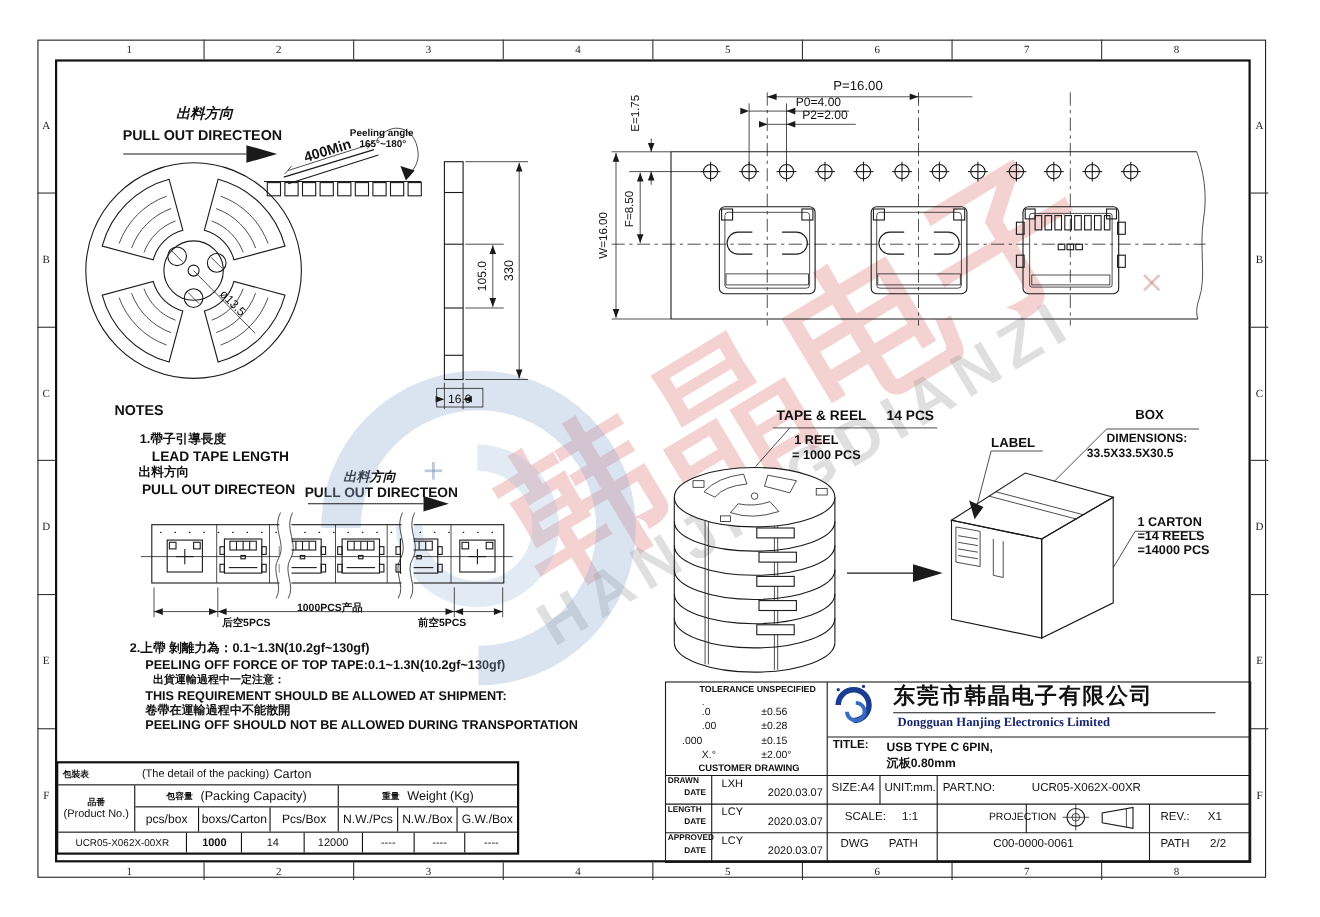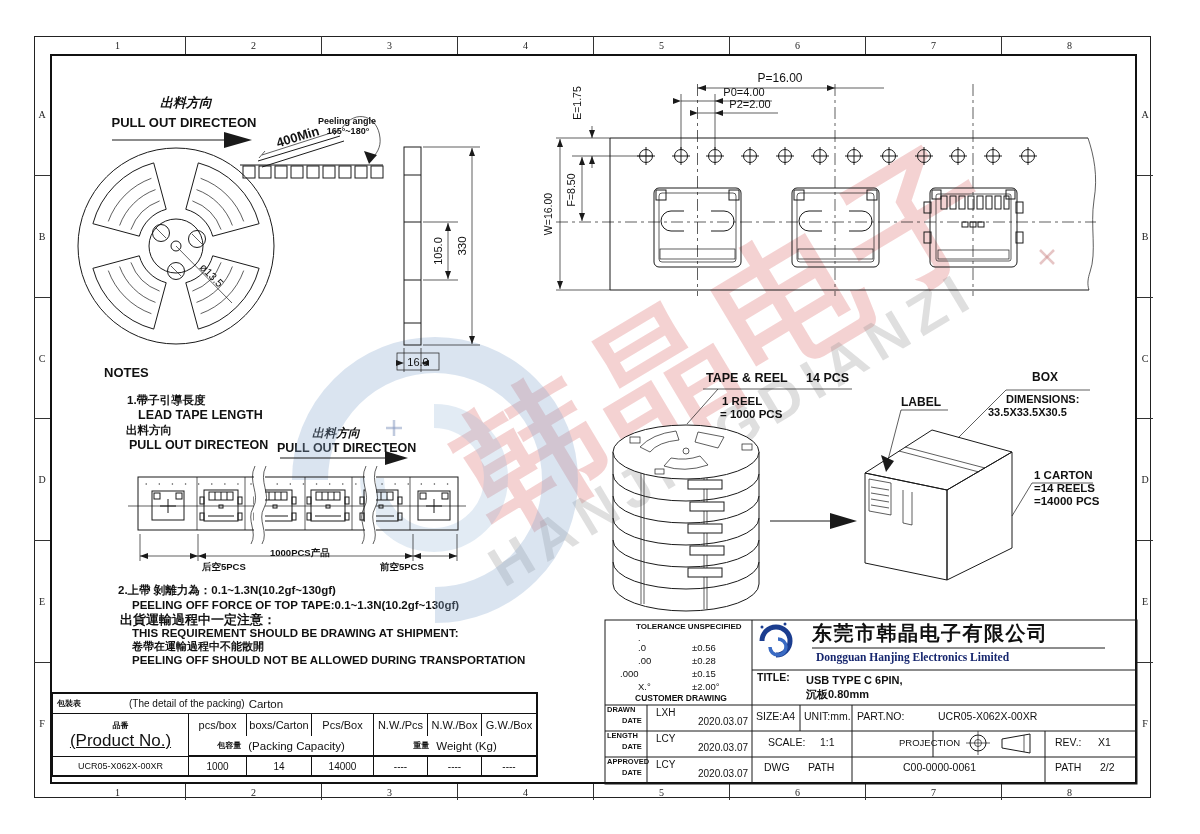--- a/index.html
+++ b/index.html
@@ -22,21 +22,21 @@
   .wm-en{position:absolute;left:412px;top:396px;width:640px;text-align:center;font-size:56px;font-weight:bold;
          letter-spacing:9px;color:rgba(150,150,150,0.30);transform:rotate(-31deg);white-space:nowrap;}
   svg.art{position:absolute;left:0;top:0;}
   .art path,.art line,.art rect,.art circle,.art ellipse{stroke:#1a1a1a;fill:none;stroke-width:1;}
   .art .fl{fill:#1a1a1a;stroke:none;}
   .art .wf{fill:#ffffff;}
   .art .thin{stroke-width:0.7;}
   .art .cl{stroke-dasharray:12 4 3 4;stroke-width:0.7;}
   .art text{fill:#111;stroke:none;font-family:"Liberation Sans",sans-serif;}
   
-  .ptable{position:absolute;left:51px;top:692px;width:487px;height:85px;border:2px solid #111;box-sizing:border-box;}
+  .ptable{position:absolute;left:51px;top:692px;width:421px;height:85px;border:2px solid #111;box-sizing:border-box;}
   .ptable .row{display:flex;box-sizing:border-box;}
   .ptable .c{box-sizing:border-box;border-right:1px solid #111;display:flex;align-items:center;justify-content:center;overflow:hidden;}
   .ptable .c:last-child{border-right:none;}
   .bb{border-bottom:1px solid #111;}
 </style>
 </head>
 <body>
 
 <div class="sheet">
 
@@ -492,22 +492,22 @@
   <span class="abs b" style="left:138px;top:409px;font-size:12.5px;">LEAD TAPE LENGTH</span>
   <span class="abs b" style="left:126px;top:424px;font-size:11.5px;">出料方向</span>
   <span class="abs b" style="left:129px;top:439px;font-size:12.5px;">PULL OUT DIRECTEON</span>
   <span class="abs b i" style="left:312px;top:427px;font-size:12px;">出料方向</span>
   <span class="abs b" style="left:277px;top:442px;font-size:12.5px;">PULL OUT DIRECTEON</span>
   <span class="abs b" style="left:202px;top:562px;font-size:9.5px;">后空5PCS</span>
   <span class="abs b" style="left:267px;top:548px;font-size:9.5px;background:#fff;padding:0 3px;">1000PCS产品</span>
   <span class="abs b" style="left:380px;top:562px;font-size:9.5px;">前空5PCS</span>
   <span class="abs b" style="left:118px;top:584px;font-size:11.5px;">2.上帶 剝離力為：0.1~1.3N(10.2gf~130gf)</span>
   <span class="abs b" style="left:132px;top:599px;font-size:11.5px;">PEELING OFF FORCE OF TOP TAPE:0.1~1.3N(10.2gf~130gf)</span>
-  <span class="abs b" style="left:120px;top:613px;font-size:13px;">出貨運輸過程中一定注意：</span>
-  <span class="abs b" style="left:132px;top:627px;font-size:11.5px;">THIS REQUIREMENT SHOULD BE DRAWING AT SHIPMENT:</span>
+  <span class="abs b" style="left:139px;top:613px;font-size:10px;">出貨運輸過程中一定注意：</span>
+  <span class="abs b" style="left:132px;top:627px;font-size:11.5px;">THIS REQUIREMENT SHOULD BE ALLOWED AT SHIPMENT:</span>
   <span class="abs b" style="left:132px;top:640px;font-size:11px;">卷帶在運輸過程中不能散開</span>
   <span class="abs b" style="left:132px;top:654px;font-size:11.5px;">PEELING OFF SHOULD NOT BE ALLOWED DURING TRANSPORTATION</span>
 
   <span class="abs" style="left:706px;top:372px;font-size:12.5px;font-weight:600;">TAPE &amp; REEL</span>
   <span class="abs" style="left:806px;top:372px;font-size:12.5px;font-weight:600;">14 PCS</span>
   <span class="abs" style="left:722px;top:395px;font-size:11.5px;font-weight:600;">1 REEL</span>
   <span class="abs" style="left:720px;top:408px;font-size:11.5px;font-weight:600;">= 1000 PCS</span>
   <span class="abs" style="left:901px;top:396px;font-size:12px;font-weight:600;">LABEL</span>
   <span class="abs" style="left:1032px;top:371px;font-size:12px;font-weight:600;">BOX</span>
   <span class="abs" style="left:1006px;top:393px;font-size:11px;font-weight:600;">DIMENSIONS:</span>
@@ -518,67 +518,67 @@
 
   <div class="ptable" style="font-size:11px;">
     <div class="row bb" style="height:20px;align-items:center;">
       <span style="margin-left:4px;font-size:8px;font-weight:bold;">包裝表</span>
       <span style="margin-left:48px;font-size:10px;">(The detail of the packing)</span>
       <span style="margin-left:4px;font-size:11.5px;">Carton</span>
     </div>
     <div class="row" style="height:42px;">
       <div class="c" style="width:136px;flex-direction:column;">
         <span style="font-size:8px;font-weight:bold;">品番</span>
-        <span style="font-size:17px;text-decoration:underline;">(Product No.)</span>
+        <span style="font-size:10px;">(Product No.)</span>
       </div>
       <div style="width:347px;display:flex;flex-direction:column;box-sizing:border-box;">
+        <div class="row bb" style="height:20px;flex:none;">
+          <div class="c" style="width:185px;gap:7px;">
+            <span style="font-size:8px;font-weight:bold;">包容量</span>
+            <span style="font-size:11.5px;">(Packing Capacity)</span>
+          </div>
+          <div class="c" style="width:162px;gap:7px;">
+            <span style="font-size:8px;font-weight:bold;">重量</span>
+            <span style="font-size:11.5px;">Weight (Kg)</span>
+          </div>
+        </div>
         <div class="row" style="height:22px;flex:none;">
           <div class="c" style="width:58px;">
               <span>pcs/box</span>
             </div>
           <div class="c" style="width:65px;">
               <span>boxs/Carton</span>
             </div>
           <div class="c" style="width:62px;">
               <span>Pcs/Box</span>
             </div>
           <div class="c" style="width:54px;">
               <span>N.W./Pcs</span>
             </div>
           <div class="c" style="width:54px;">
               <span>N.W./Box</span>
             </div>
           <div class="c" style="width:54px;">
               <span>G.W./Box</span>
             </div>
         </div>
-        <div class="row bb" style="height:20px;flex:none;">
-          <div class="c" style="width:185px;gap:7px;">
-            <span style="font-size:8px;font-weight:bold;">包容量</span>
-            <span style="font-size:11.5px;">(Packing Capacity)</span>
-          </div>
-          <div class="c" style="width:162px;gap:7px;">
-            <span style="font-size:8px;font-weight:bold;">重量</span>
-            <span style="font-size:11.5px;">Weight (Kg)</span>
-          </div>
-        </div>
       </div>
     </div>
     <div class="row" style="height:19px;border-top:1px solid #111;">
       <div class="c" style="width:136px;font-size:9px;">
           <span>UCR05-X062X-00XR</span>
         </div>
-      <div class="c" style="width:58px;font-size:10px;">
+      <div class="c" style="width:58px;font-size:10px;font-weight:bold;">
           <span>1000</span>
         </div>
       <div class="c" style="width:65px;font-size:10px;">
           <span>14</span>
         </div>
       <div class="c" style="width:62px;font-size:10px;">
-          <span>14000</span>
+          <span>12000</span>
         </div>
       <div class="c" style="width:54px;font-size:10px;">
           <span>----</span>
         </div>
       <div class="c" style="width:54px;font-size:10px;">
           <span>----</span>
         </div>
       <div class="c" style="width:54px;font-size:10px;">
           <span>----</span>
         </div>

